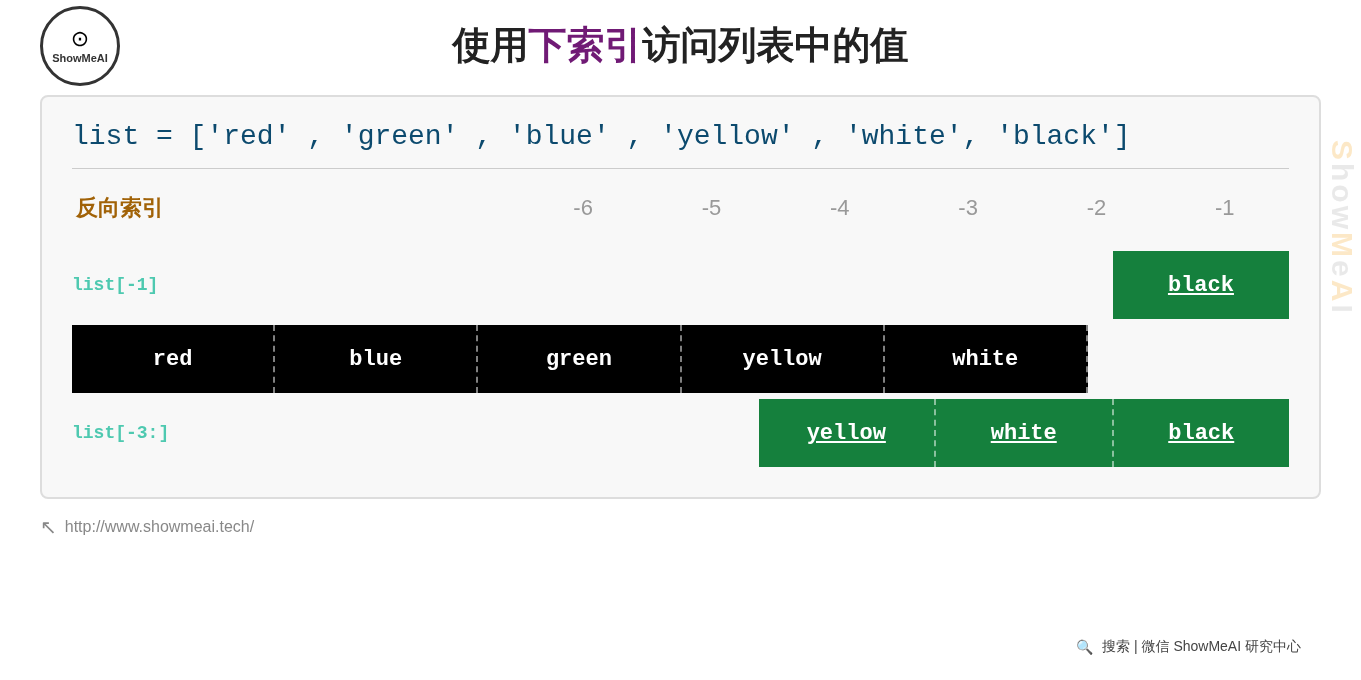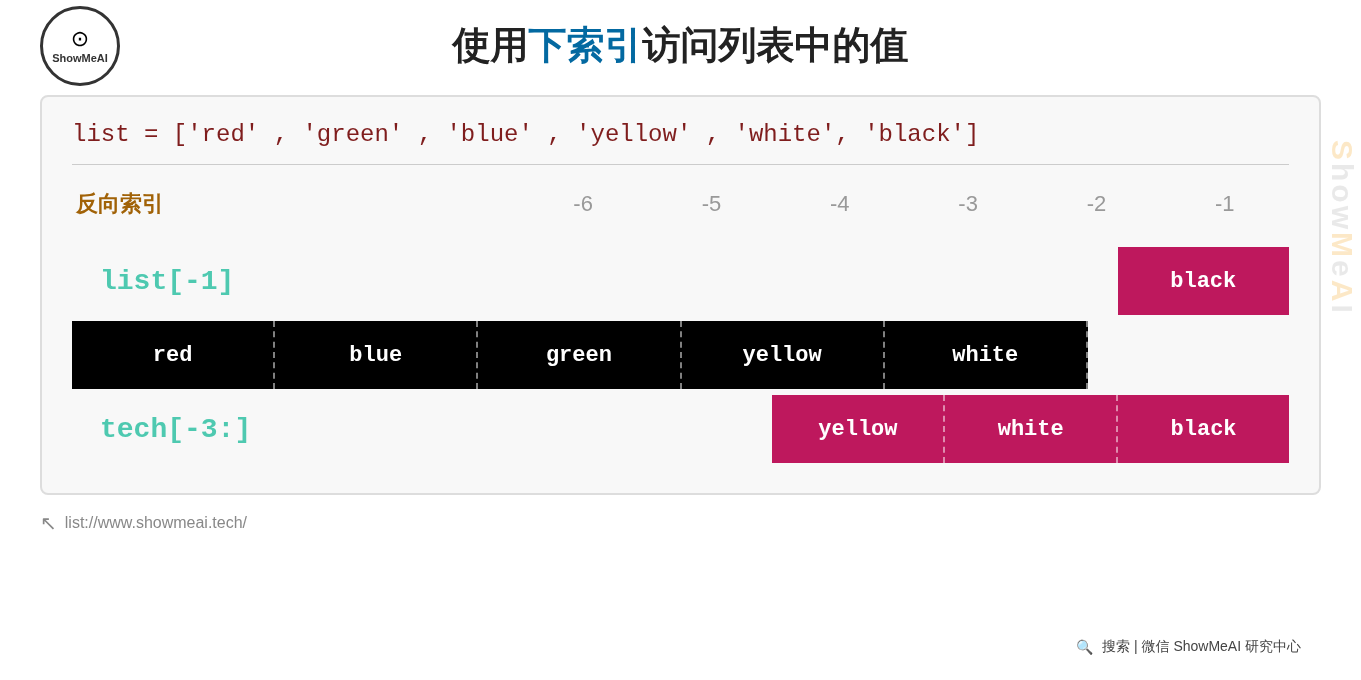--- a/index.html
+++ b/index.html
@@ -58,37 +58,37 @@
     }
 
     .page-title {
       font-size: 38px;
       font-weight: bold;
       color: #222;
       text-align: center;
     }
 
     .title-highlight {
-      color: #0369a1;
+      color: #701a75;
     }
 
     
     .content-box {
       background: #f8f8f8;
       border: 2px solid #ddd;
       border-radius: 8px;
       padding: 24px 30px;
       position: relative;
     }
 
     
     .list-declaration {
       font-family: 'Courier New', monospace;
-      font-size: 24px;
-      color: #7f1d1d;
+      font-size: 28px;
+      color: #0c4a6e;
       margin-bottom: 16px;
       white-space: nowrap;
       overflow: hidden;
     }
 
     
     .index-table {
       width: 100%;
       border-collapse: collapse;
       margin-bottom: 20px;
@@ -126,25 +126,24 @@
 
     .example-row {
       display: flex;
       align-items: center;
       margin-bottom: 6px;
       height: 68px;
     }
 
     .example-label {
       font-family: 'Courier New', monospace;
-      font-size: 28px;
+      font-size: 18px;
       font-weight: bold;
       width: 160px;
       flex-shrink: 0;
-      margin-left: 28px;
     }
 
     .label-blue { color: #4ec9b0; }
     .label-orange { color: #f5a623; }
     .label-cyan { color: #4ec9b0; }
 
     
     .items-grid {
       display: flex;
       flex: 1;
@@ -166,21 +165,22 @@
 
     .item-cell:last-child {
       border-right: none;
     }
 
     .item-teal {
       background: #000000;
     }
 
     .item-dark-blue {
-      background: #be185d;
+      background: #15803d;
+      text-decoration: underline;
     }
 
     .item-empty {
       background: transparent;
       border: none;
     }
 
     
     .footer {
       display: flex;
@@ -272,38 +272,38 @@
           <div class="item-cell item-teal">red</div>
           <div class="item-cell item-teal">blue</div>
           <div class="item-cell item-teal">green</div>
           <div class="item-cell item-teal">yellow</div>
           <div class="item-cell item-teal">white</div>
           <div class="item-cell item-empty"></div>
         </div>
       </div>
 
       <div class="example-row">
-        <div class="example-label label-cyan">tech[-3:]</div>
+        <div class="example-label label-cyan">list[-3:]</div>
         <div class="items-grid">
           <div class="item-cell item-empty"></div>
           <div class="item-cell item-empty"></div>
           <div class="item-cell item-empty"></div>
           <div class="item-cell item-dark-blue">yellow</div>
           <div class="item-cell item-dark-blue">white</div>
           <div class="item-cell item-dark-blue">black</div>
         </div>
       </div>
 
     </div>
 
   </div>
 
   <div class="footer">
     <span class="footer-icon">↖</span>
-    <span class="footer-url">list://www.showmeai.tech/</span>
+    <span class="footer-url">http://www.showmeai.tech/</span>
   </div>
 
   <div class="bottom-watermark">
     <span class="search-icon-mini">🔍</span>
     <span>搜索 | 微信  ShowMeAI 研究中心</span>
   </div>
 
   <div style="position:absolute; right:2px; top:140px; writing-mode:vertical-rl; font-size:30px; font-weight:900; opacity:0.25; color:#aaa; letter-spacing:3px; pointer-events:none; z-index:5;">
     <span style="color:#f5a623;">S</span>how<span style="color:#f5a623;">M</span>e<span style="color:#f5a623;">A</span>I
   </div>

